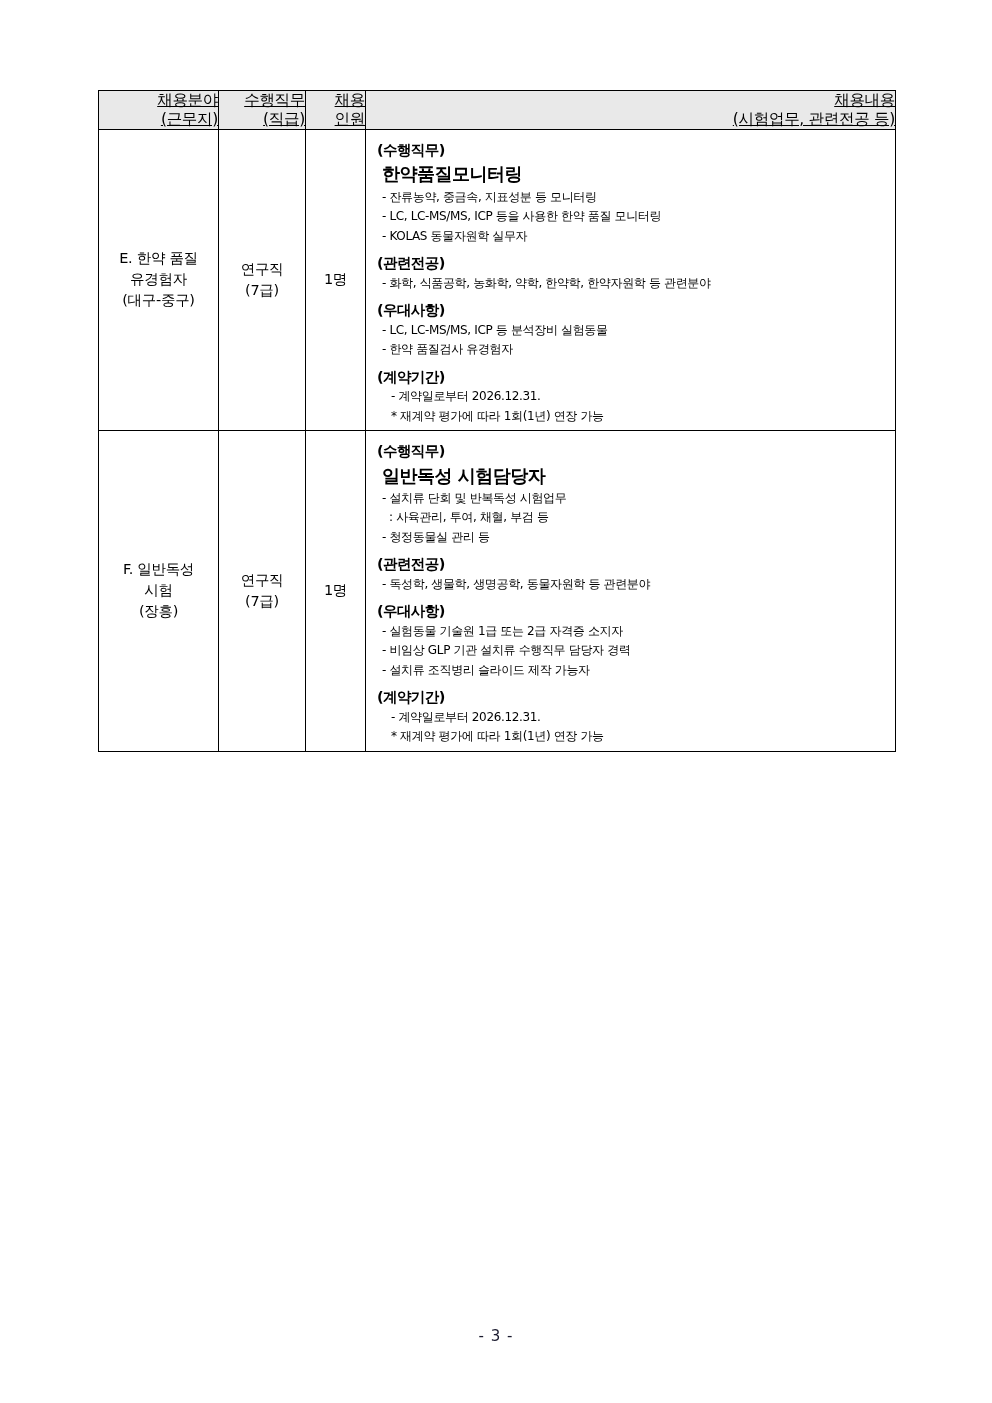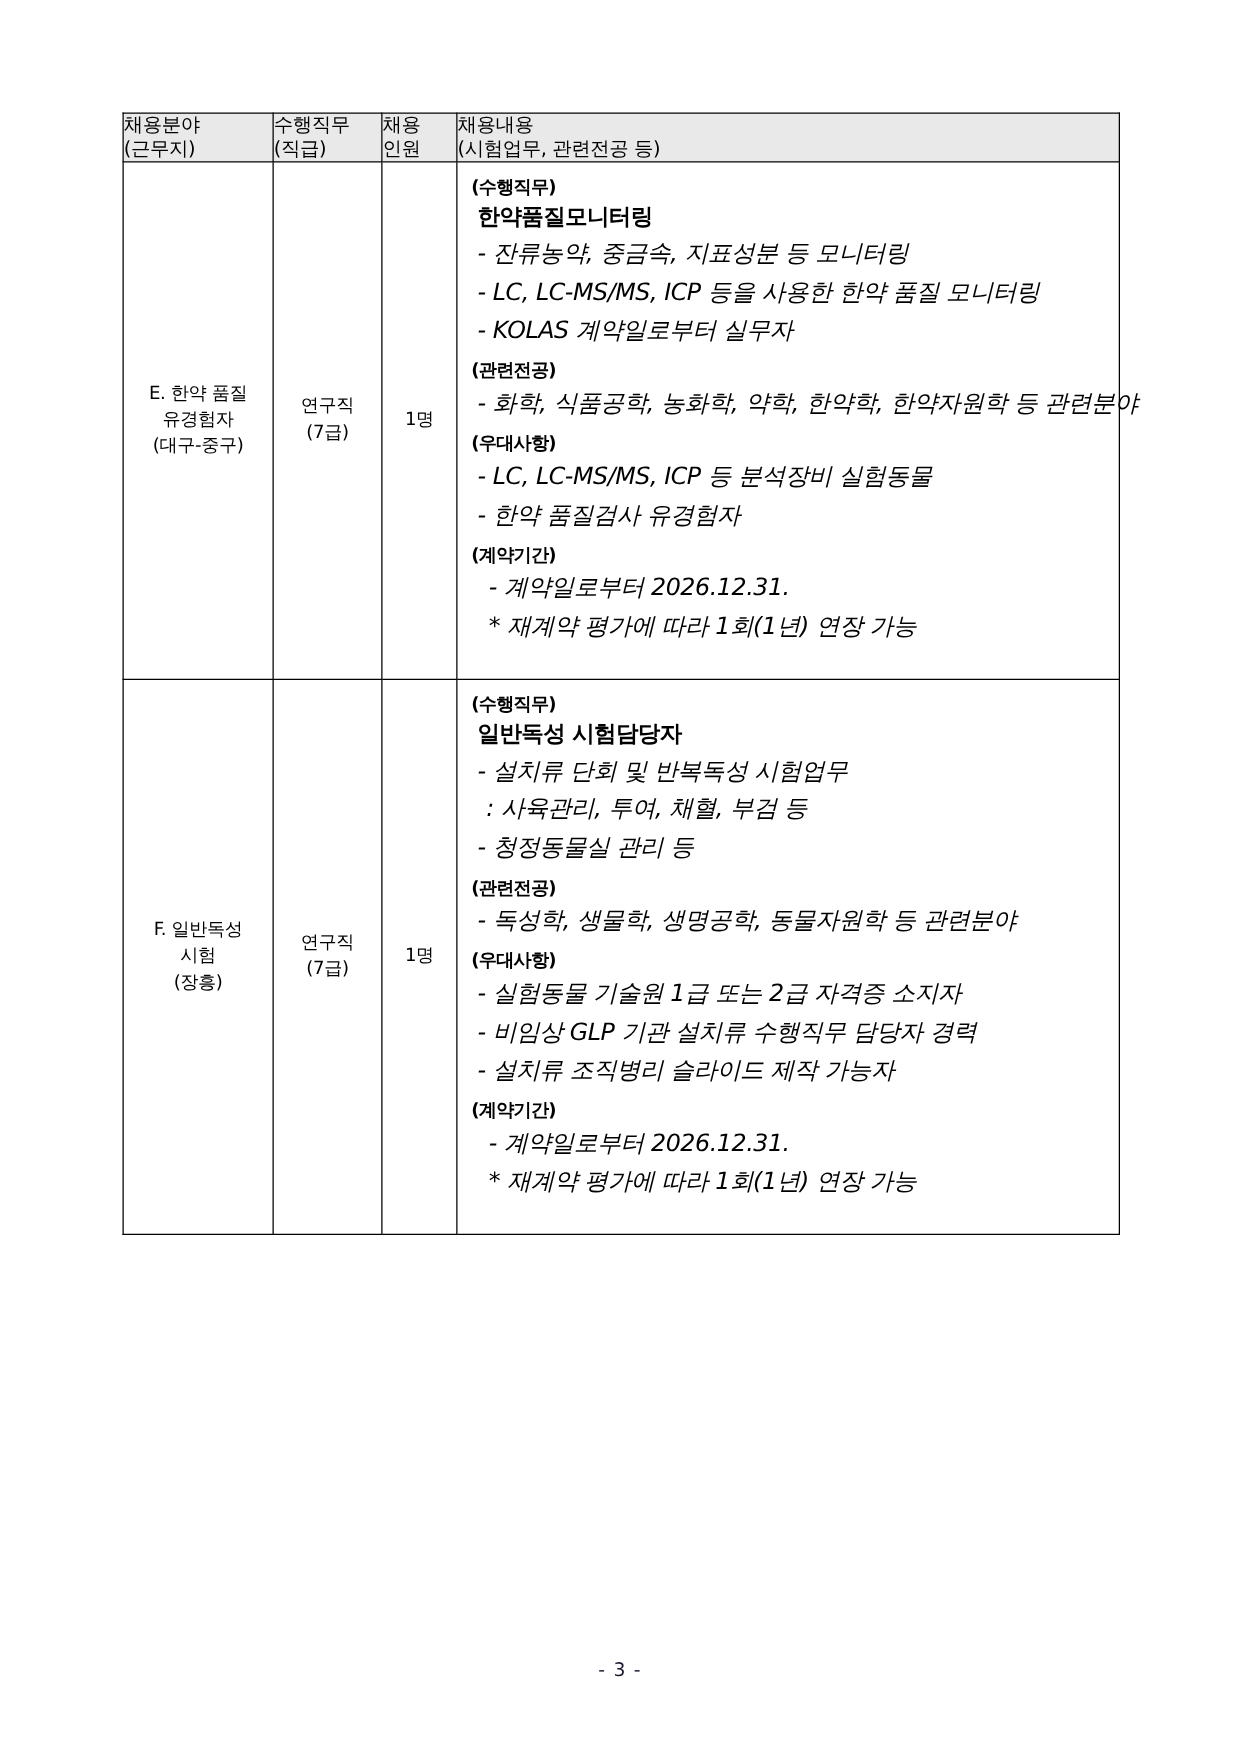--- a/index.html
+++ b/index.html
@@ -44,25 +44,26 @@
   
   col.c-field   { width: 120px; }
   col.c-type    { width: 87px;  }
   col.c-count   { width: 60px;  }
   col.c-content { width: 530px; }
 
   
   thead th {
     background: #e9e9e9;
     border-bottom: 3px double #000000;
-    text-align: left;
+    text-align: right;
     padding: 7px 2px 8px 2px;
     line-height: 1.22;
     font-size: 15.5px;
     letter-spacing: -0.3px;
+    text-decoration: underline;
   }
   thead th .hl {
     display: block;
     white-space: nowrap;
   }
 
   
   td.field-cell,
   td.type-cell,
   td.count-cell {
@@ -73,21 +74,21 @@
     padding: 4px 2px;
   }
   td.field-cell .fl,
   td.type-cell .tl {
     display: block;
     white-space: nowrap;
   }
 
   
   td.content-cell {
-    padding: 10px 8px 26px 11px;
+    padding: 10px 8px 4px 11px;
     vertical-align: top;
   }
   .block {
     margin-bottom: 7px;
   }
   .block:last-child {
     margin-bottom: 0;
   }
   .block-title {
     font-weight: bold;
@@ -98,26 +99,25 @@
   }
   .sub-head {
     font-weight: bold;
     font-size: 18px;
     line-height: 1.52;
     letter-spacing: -0.5px;
     padding-left: 5px;
     white-space: nowrap;
   }
   .item {
-    font-size: 19px;
+    font-size: 12px;
     line-height: 1.62;
     letter-spacing: -0.35px;
     padding-left: 5px;
     white-space: nowrap;
-    font-style: italic;
   }
   .item.indent {
     padding-left: 12px;
   }
   .item.deep {
     padding-left: 14px;
   }
 
   
   .page-footer {
@@ -174,21 +174,21 @@
             <span class="tl">연구직</span>
             <span class="tl">(7급)</span>
           </td>
           <td class="count-cell">1명</td>
           <td class="content-cell">
             <div class="block">
               <div class="block-title">(수행직무)</div>
               <div class="sub-head">한약품질모니터링</div>
               <div class="item">- 잔류농약, 중금속, 지표성분 등 모니터링</div>
               <div class="item">- LC, LC-MS/MS, ICP 등을 사용한 한약 품질 모니터링</div>
-              <div class="item">- KOLAS 계약일로부터 실무자</div>
+              <div class="item">- KOLAS 동물자원학 실무자</div>
             </div>
             <div class="block">
               <div class="block-title">(관련전공)</div>
               <div class="item">- 화학, 식품공학, 농화학, 약학, 한약학, 한약자원학 등 관련분야</div>
             </div>
             <div class="block">
               <div class="block-title">(우대사항)</div>
               <div class="item">- LC, LC-MS/MS, ICP 등 분석장비 실험동물</div>
               <div class="item">- 한약 품질검사 유경험자</div>
             </div>

